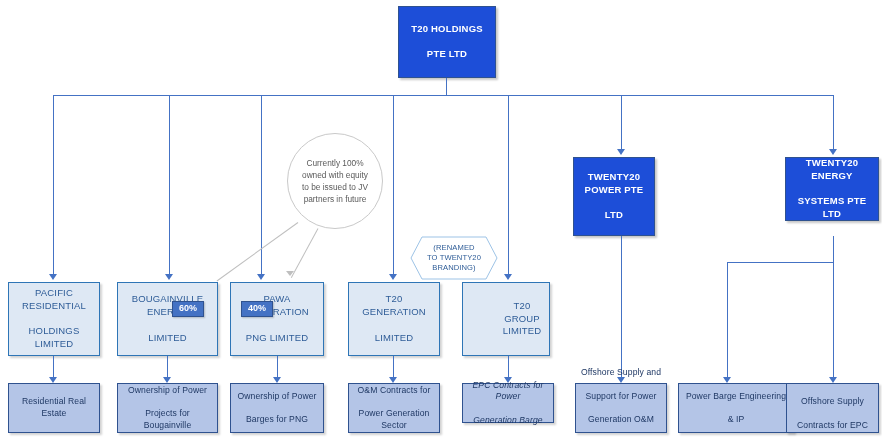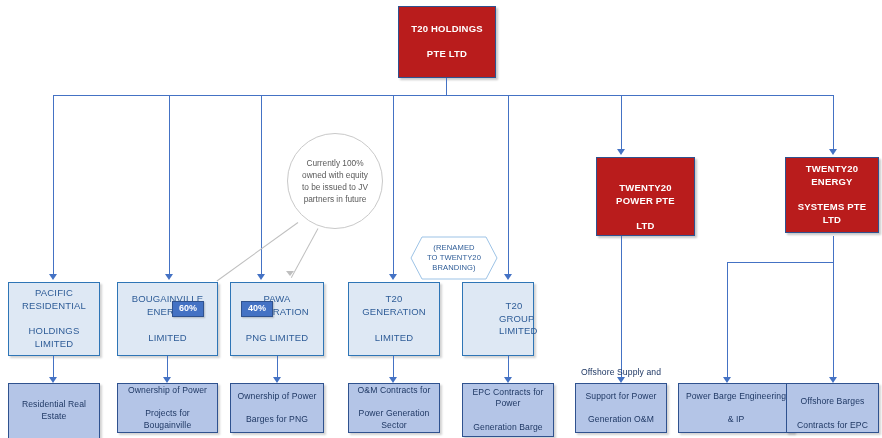--- a/index.html
+++ b/index.html
@@ -18,21 +18,21 @@
     display:flex;
     align-items:center;
     justify-content:center;
     text-align:center;
     line-height:1.35;
     padding:2px 4px;
   }
   .node span{display:block;width:100%;}
 
   .node-dark{
-    background:#b91c1c;
+    background:#1d4ed8;
     border:1px solid #2F528F;
     color:#ffffff;
     font-size:9.5px;
     font-weight:bold;
     letter-spacing:.2px;
     box-shadow:1.5px 1.5px 2px rgba(0,0,0,.22);
   }
   .node-light{
     background:#DEE8F4;
     border:1.3px solid #2E75B6;
@@ -178,32 +178,32 @@
     </span>
   </div>
 
   <div class="node node-light" style="left:348px;top:282px;width:92px;height:74px;">
     <span>
       <span>T20 GENERATION</span><br>
       <span>LIMITED</span>
     </span>
   </div>
 
-  <div class="node node-light" style="left:462px;top:282px;width:72px;height:74px;padding-left:36px;">
+  <div class="node node-light" style="left:462px;top:282px;width:88px;height:74px;padding-left:36px;">
     <span>T20 GROUP LIMITED</span>
   </div>
 
-  <div class="node node-dark" style="left:596px;top:157px;width:99px;height:79px;align-items:flex-end;">
+  <div class="node node-dark" style="left:573px;top:157px;width:82px;height:79px;">
     <span>
       <span>TWENTY20 POWER PTE</span><br>
       <span>LTD</span>
     </span>
   </div>
 
-  <div class="node node-dark" style="left:785px;top:157px;width:94px;height:76px;">
+  <div class="node node-dark" style="left:785px;top:157px;width:94px;height:64px;">
     <span>
       <span>TWENTY20 ENERGY</span><br>
       <span>SYSTEMS PTE LTD</span>
     </span>
   </div>
 
   <div class="ln ln-v" style="left:53px;top:356px;height:22px;"></div>
   <div class="arrow" style="left:49px;top:377px;"></div>
 
   <div class="ln ln-v" style="left:167px;top:356px;height:22px;"></div>
@@ -221,21 +221,21 @@
   <div class="ln ln-v" style="left:621px;top:236px;height:142px;"></div>
   <div class="arrow" style="left:617px;top:377px;"></div>
 
   <div class="ln ln-v" style="left:833px;top:236px;height:142px;"></div>
   <div class="arrow" style="left:829px;top:377px;"></div>
 
   <div class="ln ln-h" style="left:727px;top:262px;width:107px;"></div>
   <div class="ln ln-v" style="left:727px;top:262px;height:116px;"></div>
   <div class="arrow" style="left:723px;top:377px;"></div>
 
-  <div class="node node-mid" style="left:8px;top:383px;width:92px;height:56px;">
+  <div class="node node-mid" style="left:8px;top:383px;width:92px;height:50px;">
     <span>Residential Real Estate</span>
   </div>
 
   <div class="node node-mid" style="left:117px;top:383px;width:101px;height:50px;">
     <span>
       <span>Ownership of Power</span><br>
       <span>Projects for Bougainville</span>
     </span>
   </div>
 
@@ -246,21 +246,21 @@
     </span>
   </div>
 
   <div class="node node-mid" style="left:348px;top:383px;width:92px;height:50px;">
     <span>
       <span>O&amp;M Contracts for</span><br>
       <span>Power Generation Sector</span>
     </span>
   </div>
 
-  <div class="node node-mid" style="left:462px;top:383px;width:92px;height:54px;">
+  <div class="node node-mid" style="left:462px;top:383px;width:92px;height:40px;font-style:italic;">
     <span>
       <span>EPC Contracts for Power</span><br>
       <span>Generation Barge</span>
     </span>
   </div>
 
   <div class="node node-mid" style="left:575px;top:383px;width:92px;height:50px;">
     <span>
       <span>Offshore Supply and</span><br>
       <span>Support for Power</span><br>
@@ -272,21 +272,21 @@
   <div class="node node-mid" style="left:678px;top:383px;width:116px;height:50px;">
     <span>
       <span>Power Barge Engineering</span><br>
       <span>&amp; IP</span>
     </span>
   </div>
 
   <div class="node node-mid" style="left:786px;top:383px;width:93px;height:50px;">
     <span>
       <br>
-      <span>Offshore Barges</span><br>
+      <span>Offshore Supply</span><br>
       <span>Contracts for EPC</span>
     </span>
   </div>
 
   <div class="pct" style="left:172px;top:261px;">60%</div>
   <div class="pct" style="left:241px;top:261px;">40%</div>
 
   <div class="callout-circle" style="left:287px;top:133px;width:96px;height:96px;">
     <span>
       <span>Currently 100%</span><br>

